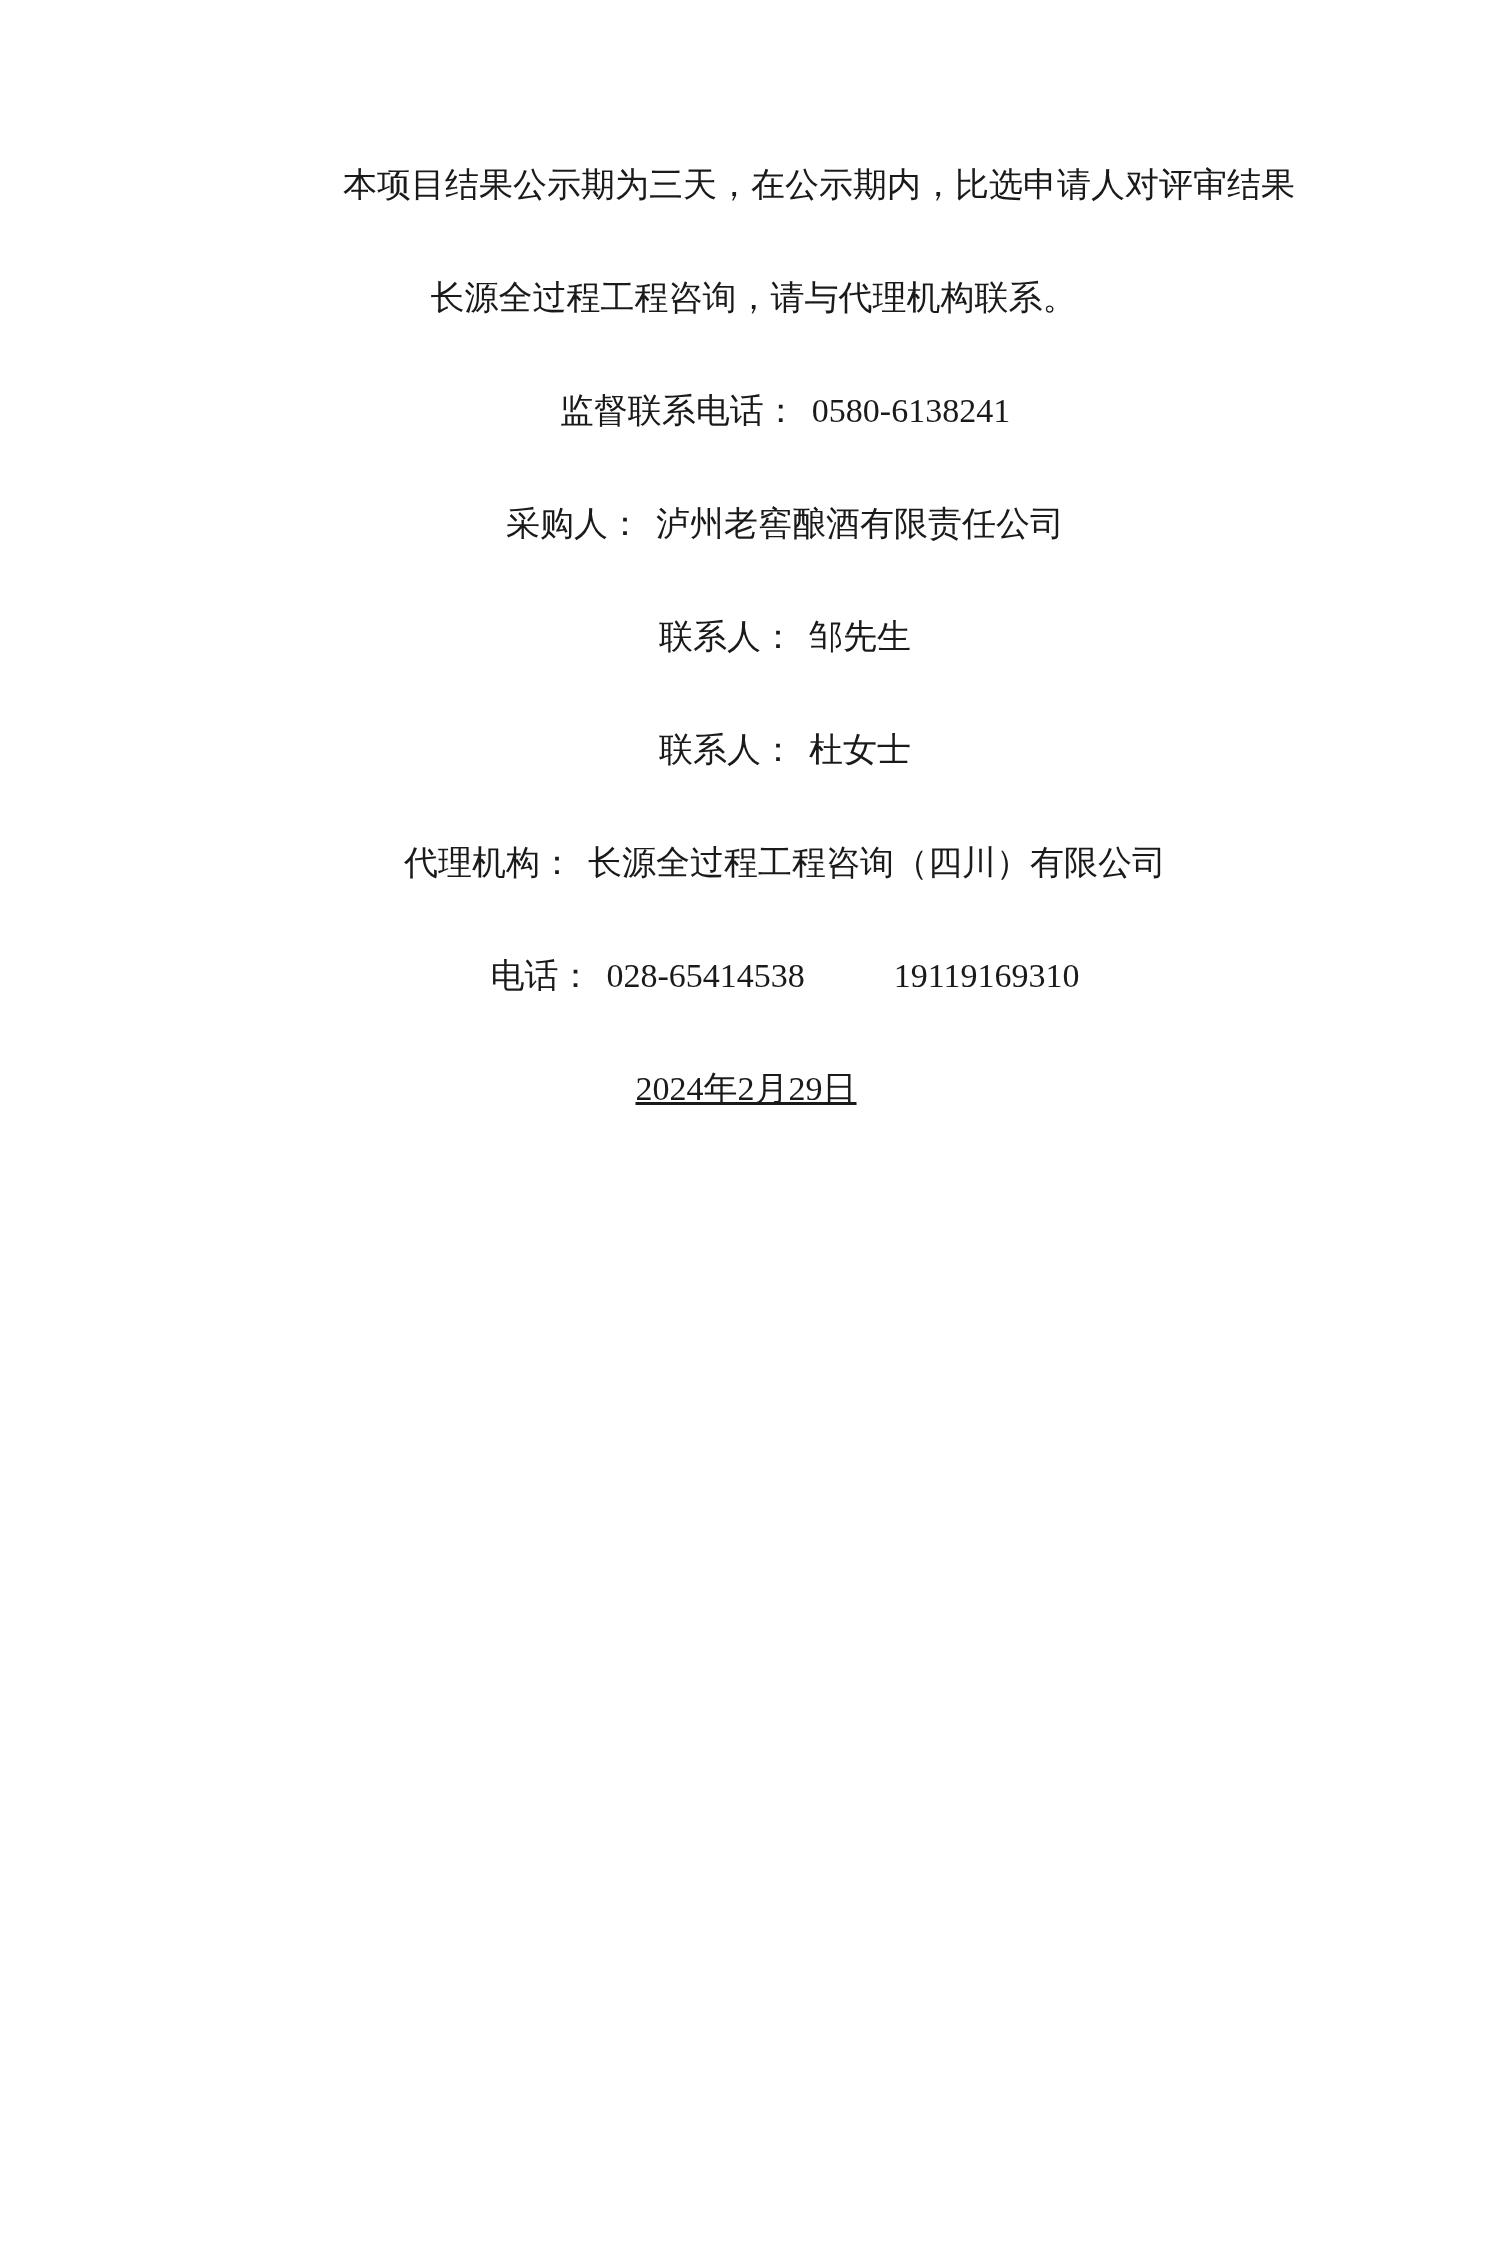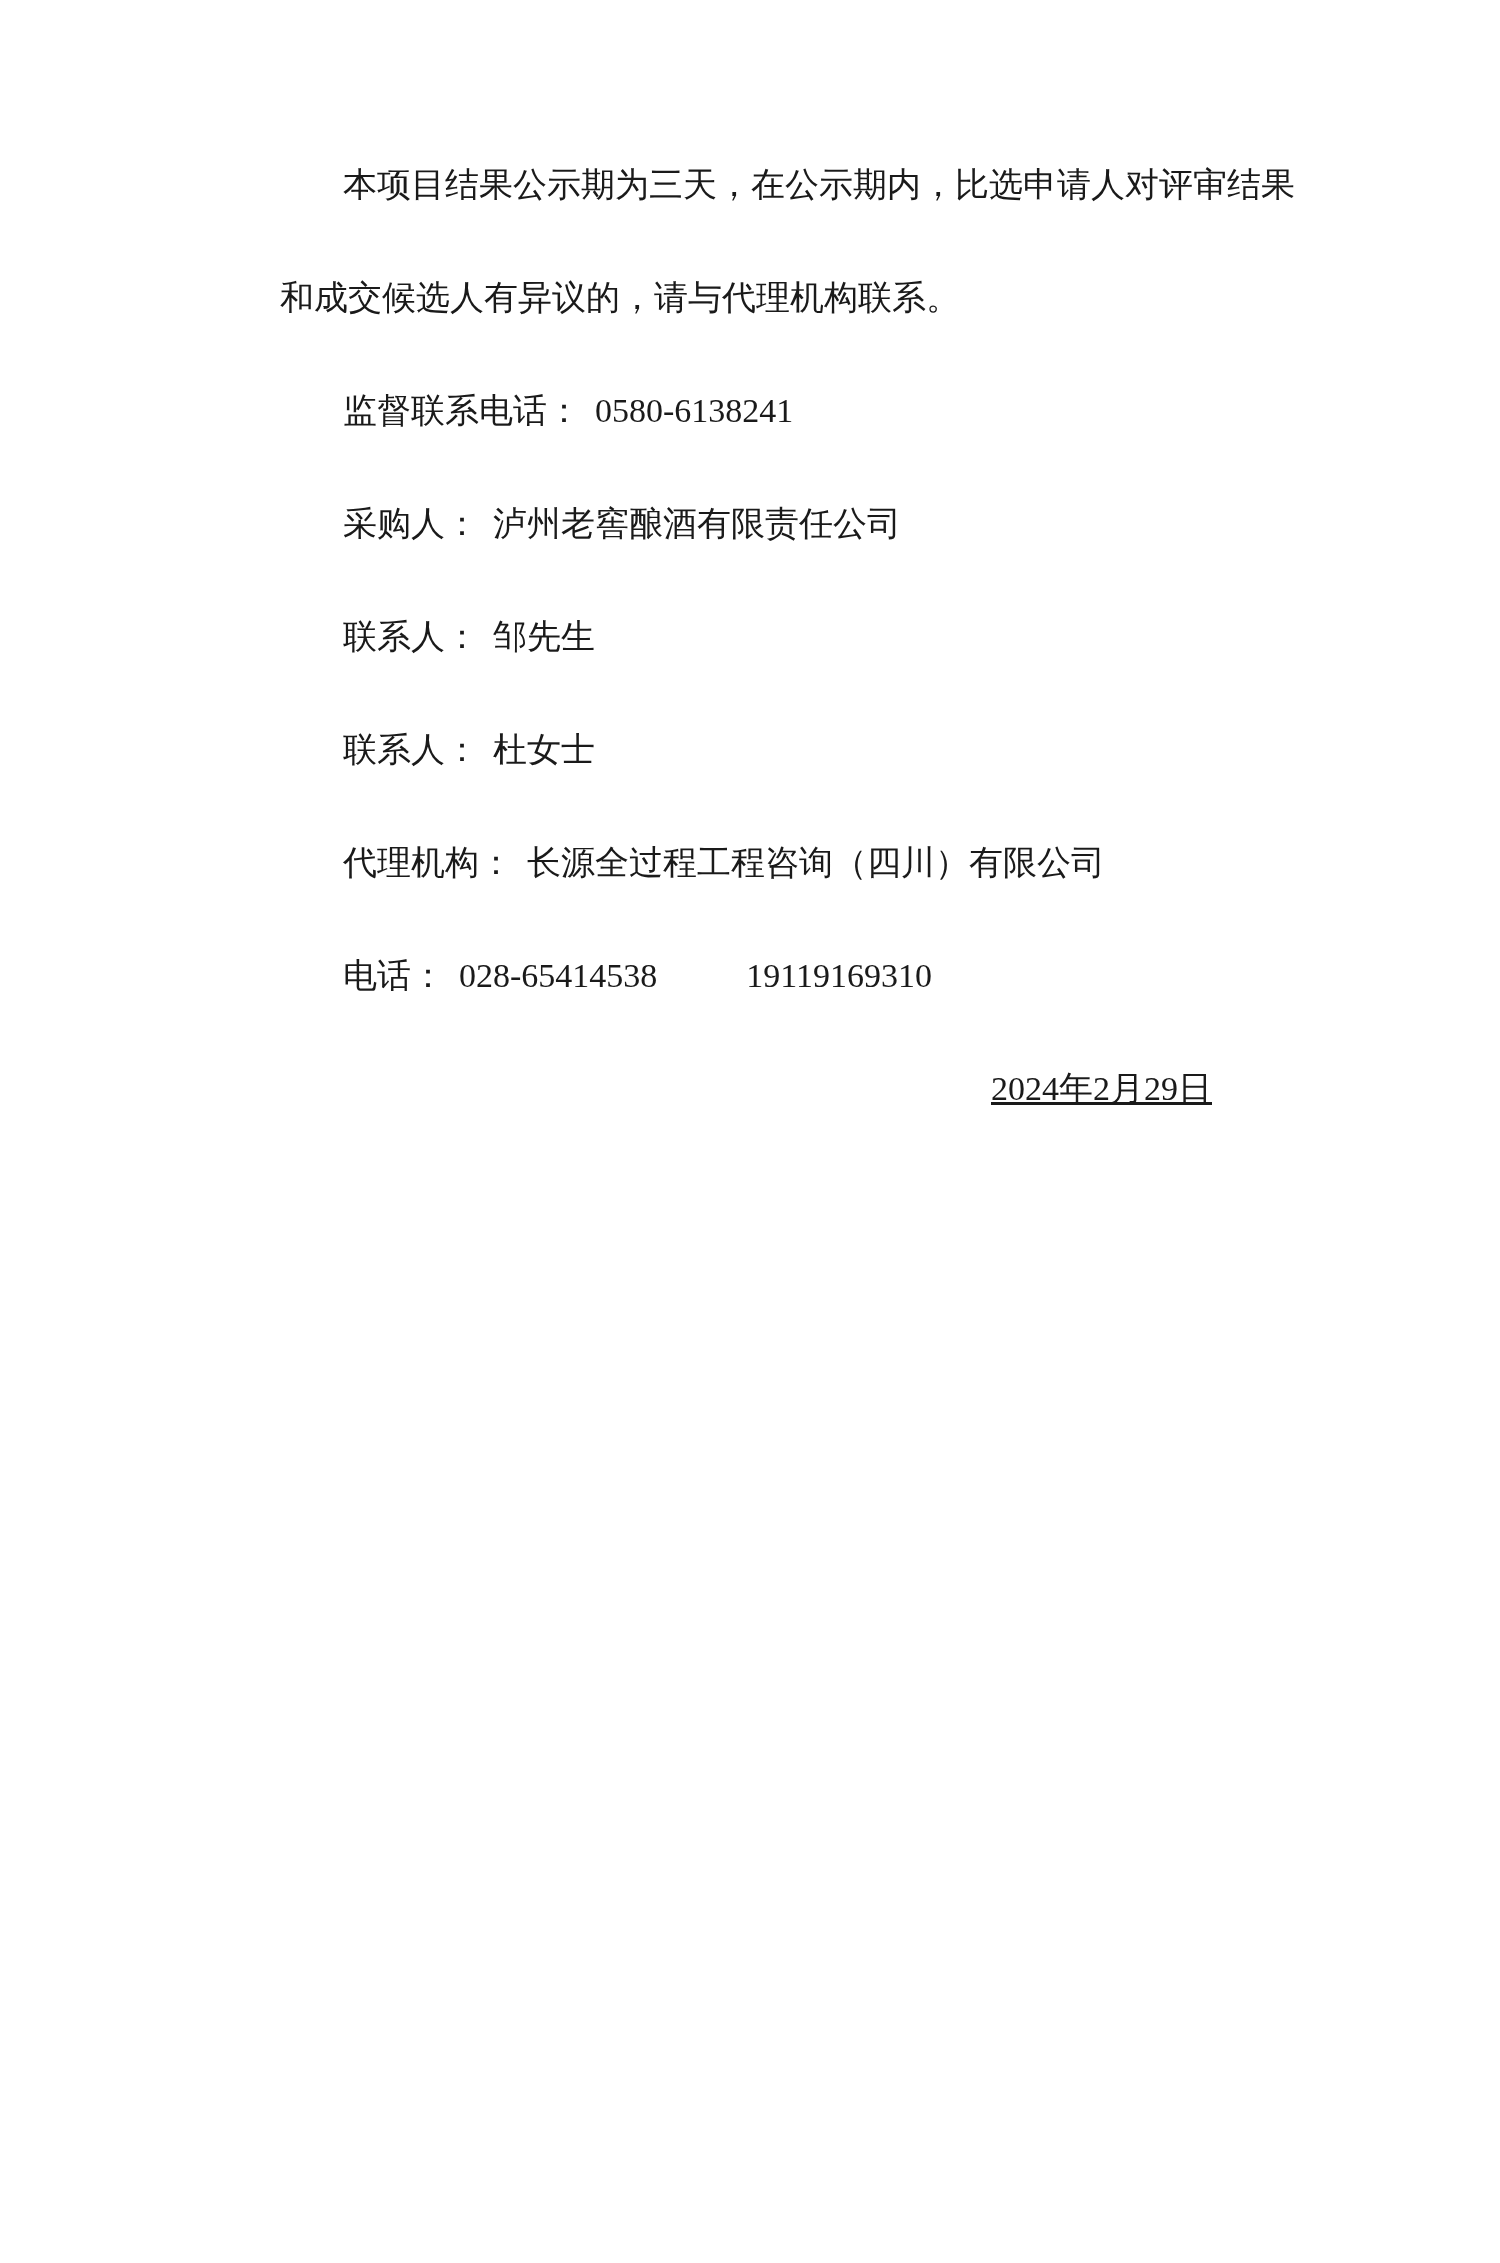--- a/index.html
+++ b/index.html
@@ -21,20 +21,21 @@
   .content {
     position: absolute;
     top: 128px;
     left: 280px;
     right: 273px;
   }
   .content p {
     margin: 0;
     padding: 0;
     white-space: nowrap;
+    text-align: center;
   }
   .first-line-indent,
   .item-line {
     margin-left: 63px !important;
   }
   .item-value {
     margin-left: 14px;
   }
   .item-value-2 {
     margin-left: 89px;
@@ -46,21 +47,21 @@
   }
 </style>
 </head>
 <body>
 
 <div class="page">
   <div class="content">
 
     <p class="first-line-indent">本项目结果公示期为三天，在公示期内，比选申请人对评审结果</p>
 
-    <p>和成交候选人有异议的，请与代理机构联系。</p>
+    <p>长源全过程工程咨询，请与代理机构联系。</p>
 
     <p class="item-line">
       <span>监督联系电话：</span><span class="item-value">0580-6138241</span>
     </p>
 
     <p class="item-line">
       <span>采购人：</span><span class="item-value">泸州老窖酿酒有限责任公司</span>
     </p>
 
     <p class="item-line">

